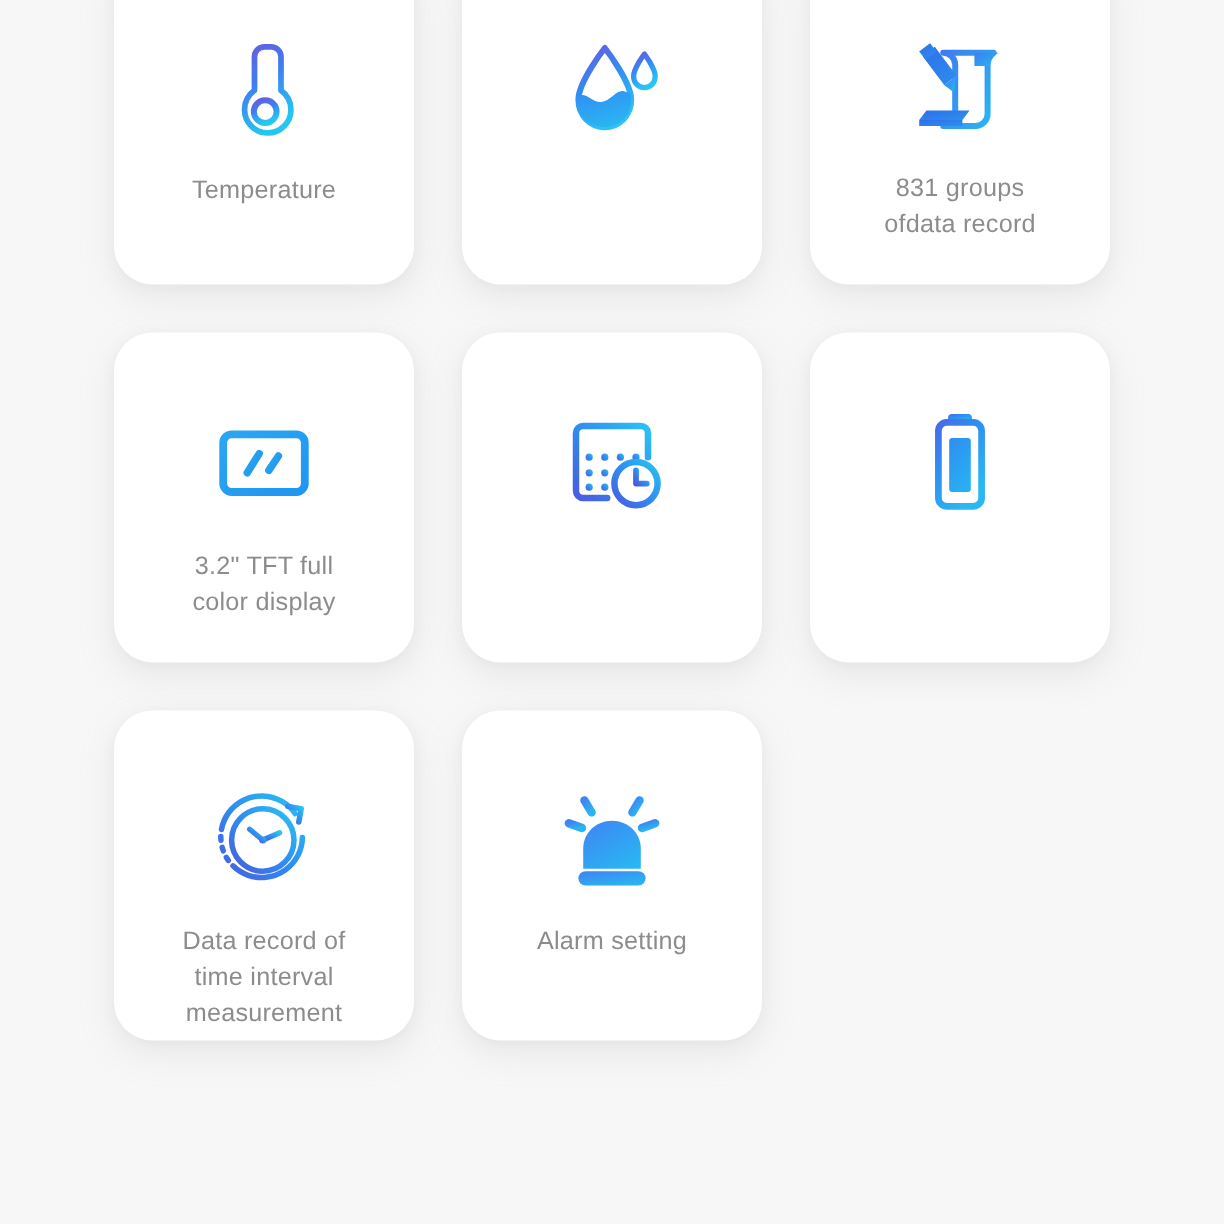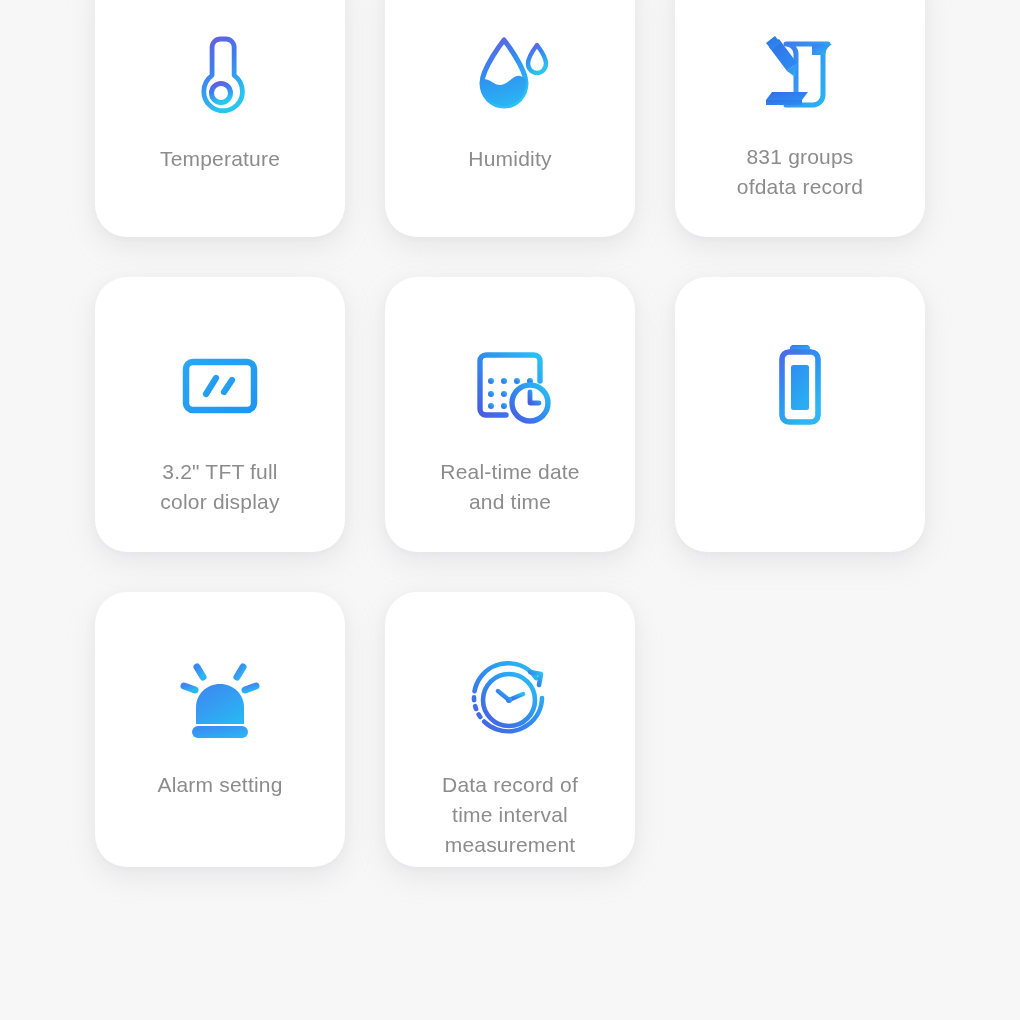--- a/index.html
+++ b/index.html
@@ -125,21 +125,20 @@
 
         <path d="M42 16 C42 16 20 44 20 59 C20 72.2 29.9 82 42 82 C54.1 82 64 72.2 64 59 C64 44 42 16 42 16 Z" stroke="url(#gradDrop)" stroke-width="5" stroke-linejoin="round" fill="none"></path>
 
         <g clip-path="url(#clipDropBody)">
           <path d="M18 58 C25 50 31 62 39 61 C47 60 52 50 58 52 C62 53.2 66 56 66 56 L66 86 L18 86 Z" fill="url(#gradDropFill)"></path>
         </g>
 
         <path d="M75 21 C75 21 66 33 66 39.5 C66 45 70 49 75 49 C80 49 84 45 84 39.5 C84 33 75 21 75 21 Z" stroke="url(#gradDrop)" stroke-width="4.4" stroke-linejoin="round" fill="none"></path>
       </svg>
     </div>
-    <div class="card-label">Humidity</div>
   </div>
 
 
   <div class="feature-card row-2">
     <div class="card-icon">
       <svg width="96" height="96" viewBox="0 0 96 96" fill="none">
         <defs>
           <linearGradient id="gradPen" x1="0" y1="0.1" x2="1" y2="0.9">
             <stop offset="0" stop-color="#3d7ff0"></stop>
             <stop offset="1" stop-color="#27b6f2"></stop>
@@ -218,22 +217,20 @@
         <circle cx="68" cy="44" r="3" fill="url(#gradCal)"></circle>
         <circle cx="29" cy="57" r="3" fill="url(#gradCal)"></circle>
         <circle cx="42" cy="57" r="3" fill="url(#gradCal)"></circle>
         <circle cx="29" cy="69" r="3" fill="url(#gradCal)"></circle>
         <circle cx="42" cy="69" r="3" fill="url(#gradCal)"></circle>
 
         <circle cx="68" cy="66" r="18" stroke="url(#gradCal)" stroke-width="5.4" fill="#ffffff"></circle>
         <path d="M68 55 L68 66 L77 66" stroke="url(#gradCal)" stroke-width="4.8" stroke-linecap="round" stroke-linejoin="round" fill="none"></path>
       </svg>
     </div>
-    <div class="card-label">Real-time date
-and time</div>
   </div>
 
   <div class="feature-card row-3">
     <div class="card-icon">
       <svg width="96" height="96" viewBox="0 0 96 96" fill="none">
         <defs>
           <linearGradient id="gradBatt" x1="0" y1="0" x2="0.6" y2="1">
             <stop offset="0" stop-color="#4a6ae8"></stop>
             <stop offset="0.4" stop-color="#2f8df2"></stop>
             <stop offset="1" stop-color="#2bb8f2"></stop>
@@ -244,20 +241,51 @@
           </linearGradient>
         </defs>
 
         <path d="M41 10 L55 10 C56.6 10 58 11.4 58 13 L58 17 L38 17 L38 13 C38 11.4 39.4 10 41 10 Z" fill="url(#gradBatt)"></path>
 
         <rect x="30" y="17" width="36" height="70" rx="7" ry="7" stroke="url(#gradBatt)" stroke-width="5.6" fill="none"></rect>
 
         <rect x="39" y="30" width="18" height="45" rx="2.5" ry="2.5" fill="url(#gradBattFill)"></rect>
       </svg>
     </div>
+  </div>
+
+  <div class="feature-card row-3">
+    <div class="card-icon">
+      <svg width="96" height="96" viewBox="0 0 96 96" fill="none">
+        <defs>
+          <linearGradient id="gradClk" x1="0" y1="1" x2="1" y2="0">
+            <stop offset="0" stop-color="#4a5ce0"></stop>
+            <stop offset="0.5" stop-color="#2f8df2"></stop>
+            <stop offset="1" stop-color="#2ac2f2"></stop>
+          </linearGradient>
+        </defs>
+
+        <path d="M74 28 A34 34 0 1 0 80 48" stroke="url(#gradClk)" stroke-width="4.6" stroke-linecap="round" fill="none" stroke-dasharray="80 6 3 6 3 6 3 6"></path>
+        <path d="M68 22 L79 24 L77 35" stroke="url(#gradClk)" stroke-width="4.6" stroke-linecap="round" stroke-linejoin="round" fill="none"></path>
+
+        <circle cx="47" cy="50" r="26" stroke="url(#gradClk)" stroke-width="4.6" fill="none"></circle>
+
+        <path d="M47 28 L47 32" stroke="url(#gradClk)" stroke-width="3.6" stroke-linecap="round"></path>
+        <path d="M47 68 L47 72" stroke="url(#gradClk)" stroke-width="3.6" stroke-linecap="round"></path>
+        <path d="M25 50 L29 50" stroke="url(#gradClk)" stroke-width="3.6" stroke-linecap="round"></path>
+        <path d="M65 50 L69 50" stroke="url(#gradClk)" stroke-width="3.6" stroke-linecap="round"></path>
+
+        <path d="M47 50 L36 41" stroke="url(#gradClk)" stroke-width="4.4" stroke-linecap="round"></path>
+        <path d="M47 50 L61 44" stroke="url(#gradClk)" stroke-width="4.4" stroke-linecap="round"></path>
+        <circle cx="47" cy="50" r="3" fill="url(#gradClk)"></circle>
+      </svg>
+    </div>
+    <div class="card-label">Data record of
+time interval
+measurement</div>
   </div>
 
   <div class="feature-card row-3">
     <div class="card-icon">
       <svg width="96" height="96" viewBox="0 0 96 96" fill="none">
         <defs>
           <linearGradient id="gradSiren" x1="0.1" y1="0" x2="0.8" y2="1">
             <stop offset="0" stop-color="#3f86f2"></stop>
             <stop offset="1" stop-color="#29b6f2"></stop>
           </linearGradient>
@@ -270,44 +298,13 @@
         <path d="M84 36 L73 40" stroke="url(#gradSiren)" stroke-width="7" stroke-linecap="round"></path>
 
         <path d="M24 74 L24 57 C24 44.3 34.7 34 48 34 C61.3 34 72 44.3 72 57 L72 74 Z" fill="url(#gradSiren)"></path>
 
         <rect x="20" y="76" width="56" height="12" rx="6" ry="6" fill="url(#gradSiren)"></rect>
       </svg>
     </div>
     <div class="card-label">Alarm setting</div>
   </div>
 
-  <div class="feature-card row-3">
-    <div class="card-icon">
-      <svg width="96" height="96" viewBox="0 0 96 96" fill="none">
-        <defs>
-          <linearGradient id="gradClk" x1="0" y1="1" x2="1" y2="0">
-            <stop offset="0" stop-color="#4a5ce0"></stop>
-            <stop offset="0.5" stop-color="#2f8df2"></stop>
-            <stop offset="1" stop-color="#2ac2f2"></stop>
-          </linearGradient>
-        </defs>
-
-        <path d="M74 28 A34 34 0 1 0 80 48" stroke="url(#gradClk)" stroke-width="4.6" stroke-linecap="round" fill="none" stroke-dasharray="80 6 3 6 3 6 3 6"></path>
-        <path d="M68 22 L79 24 L77 35" stroke="url(#gradClk)" stroke-width="4.6" stroke-linecap="round" stroke-linejoin="round" fill="none"></path>
-
-        <circle cx="47" cy="50" r="26" stroke="url(#gradClk)" stroke-width="4.6" fill="none"></circle>
-
-        <path d="M47 28 L47 32" stroke="url(#gradClk)" stroke-width="3.6" stroke-linecap="round"></path>
-        <path d="M47 68 L47 72" stroke="url(#gradClk)" stroke-width="3.6" stroke-linecap="round"></path>
-        <path d="M25 50 L29 50" stroke="url(#gradClk)" stroke-width="3.6" stroke-linecap="round"></path>
-        <path d="M65 50 L69 50" stroke="url(#gradClk)" stroke-width="3.6" stroke-linecap="round"></path>
-
-        <path d="M47 50 L36 41" stroke="url(#gradClk)" stroke-width="4.4" stroke-linecap="round"></path>
-        <path d="M47 50 L61 44" stroke="url(#gradClk)" stroke-width="4.4" stroke-linecap="round"></path>
-        <circle cx="47" cy="50" r="3" fill="url(#gradClk)"></circle>
-      </svg>
-    </div>
-    <div class="card-label">Data record of
-time interval
-measurement</div>
-  </div>
-
 </div>
 
 </body></html>

